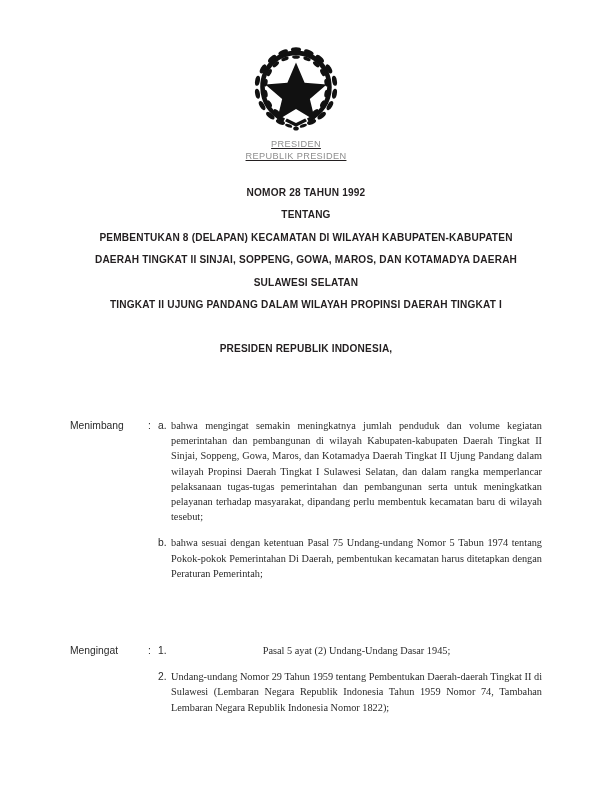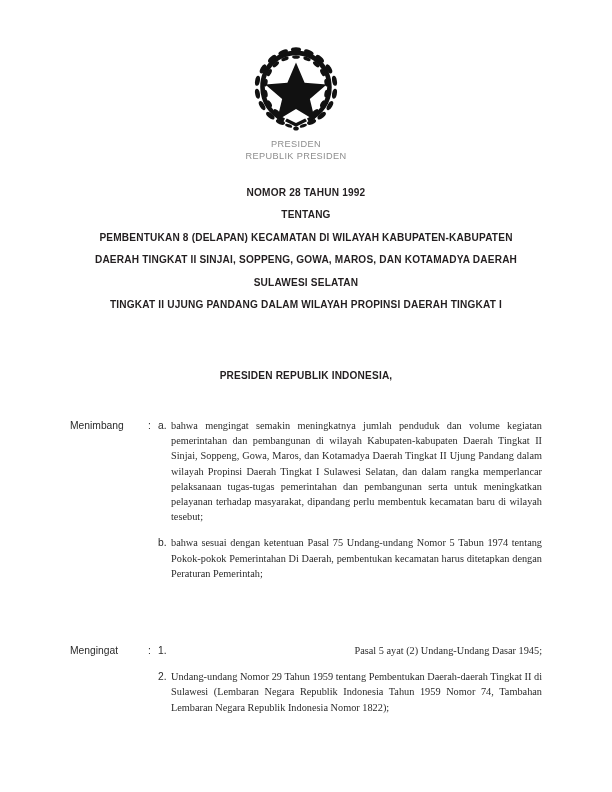--- a/index.html
+++ b/index.html
@@ -24,20 +24,21 @@
     background: #ffffff;
   }
 
   
   .emblem-block {
     position: absolute;
     left: 0;
     top: 46px;
     width: 592px;
     text-align: center;
+    text-decoration: underline;
   }
   .emblem-svg {
     display: block;
     margin: 0 auto;
     width: 92px;
     height: 88px;
   }
   .emblem-caption {
     margin-top: 4px;
     font-size: 9.2px;
@@ -62,21 +63,21 @@
     line-height: 22.4px;
     letter-spacing: 0.18px;
     color: #231f20;
     white-space: nowrap;
   }
 
   
   .opening {
     position: absolute;
     left: 56px;
-    top: 370px;
+    top: 343px;
     width: 500px;
     text-align: center;
     font-size: 10.1px;
     font-weight: bold;
     letter-spacing: 0.18px;
     color: #231f20;
   }
 
   
   .clause {
@@ -117,21 +118,21 @@
     white-space: nowrap;
   }
   .item-text {
     flex: 1 1 auto;
     min-width: 0;
     text-align: justify;
     text-justify: inter-word;
     hyphens: none;
     font-family: Liberation Serif, serif;
   }
-  .item-text.no-justify { text-align: right; }
+  .item-text.no-justify { text-align: center; }
 
   #menimbang { top: 402px; }
   #mengingat { top: 627px; }
 </style>
 </head>
 <body>
 
 <div class="page">
 
   <div class="emblem-block">

